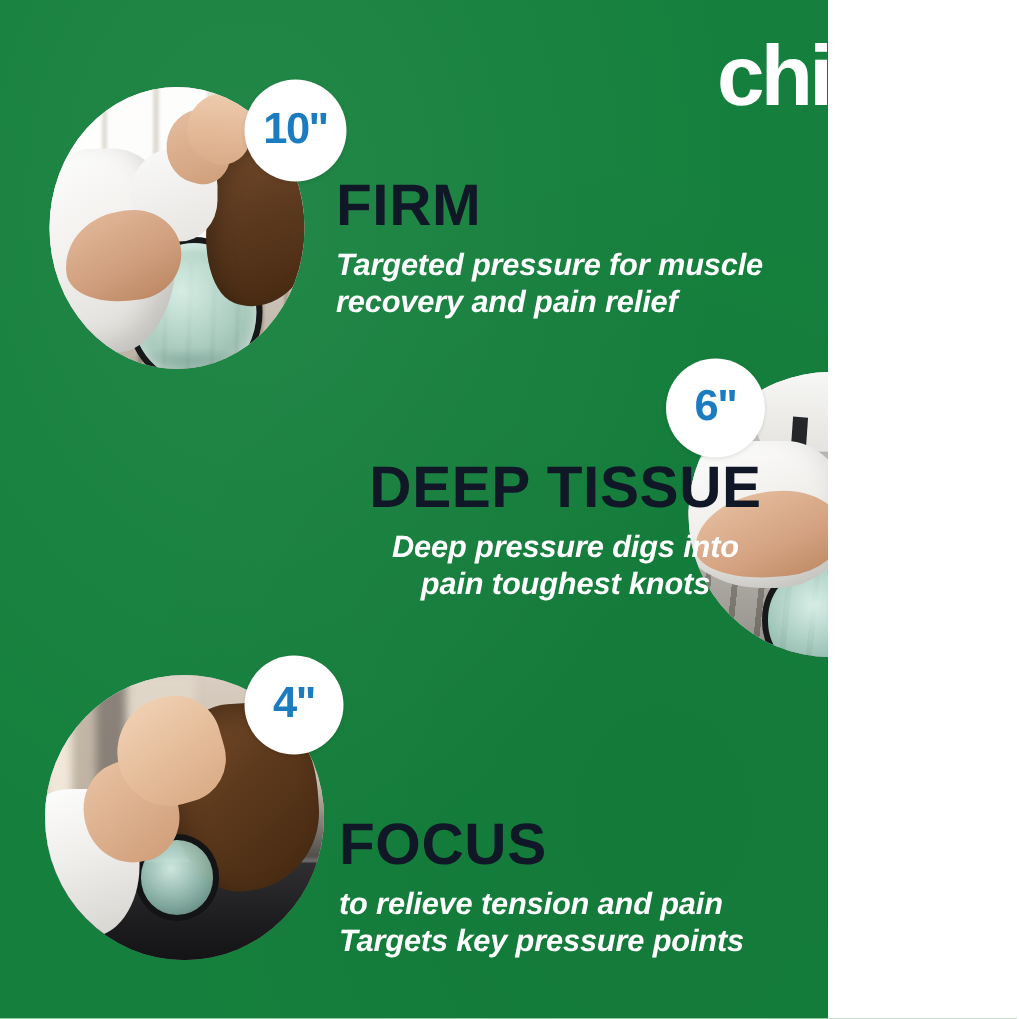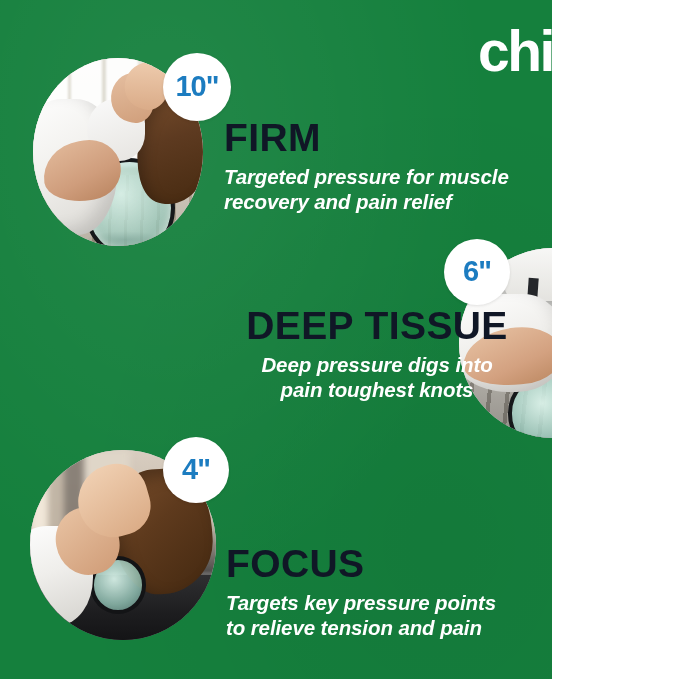--- a/index.html
+++ b/index.html
@@ -348,18 +348,18 @@
     </div>
   </div>
 
   <div class="size-badge" style="left:163px; top:437px; width:66px; height:66px;">
     <span>4"</span>
   </div>
 
   <div class="feature-block" style="left:226px; top:524px; width:420px;margin-top:20px;">
     <h2 class="f-title">FOCUS</h2>
     <p class="f-sub">
+      <span>to relieve tension and pain</span>
       <span>Targets key pressure points</span>
-      <span>to relieve tension and pain</span>
     </p>
   </div>
 
 </div>
 
 </body></html>

